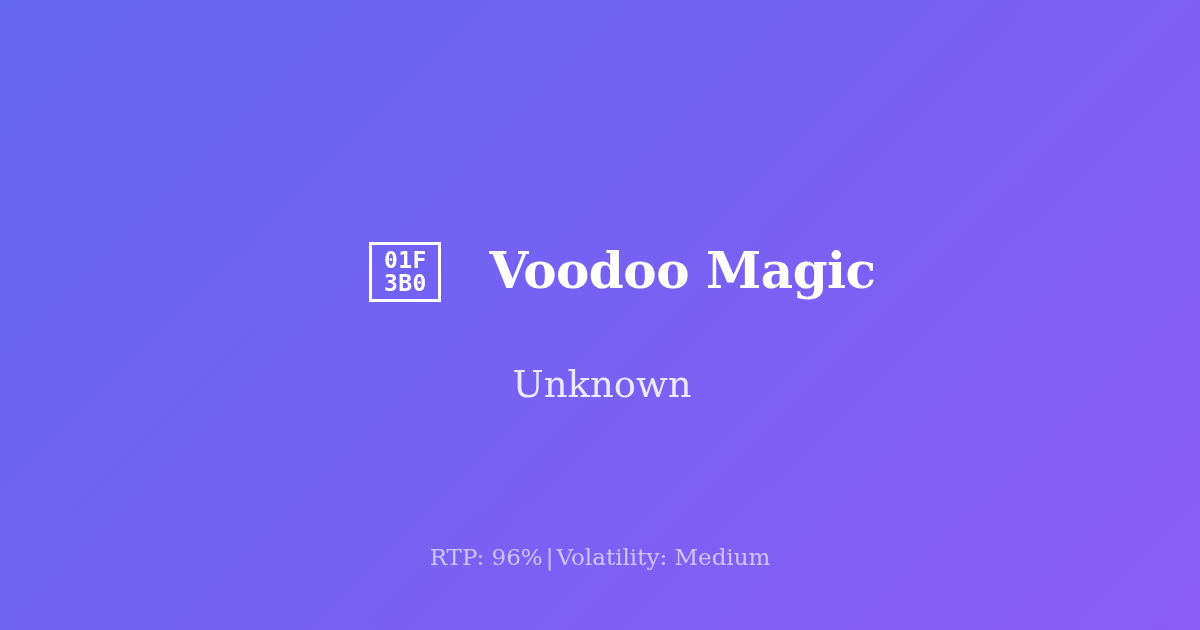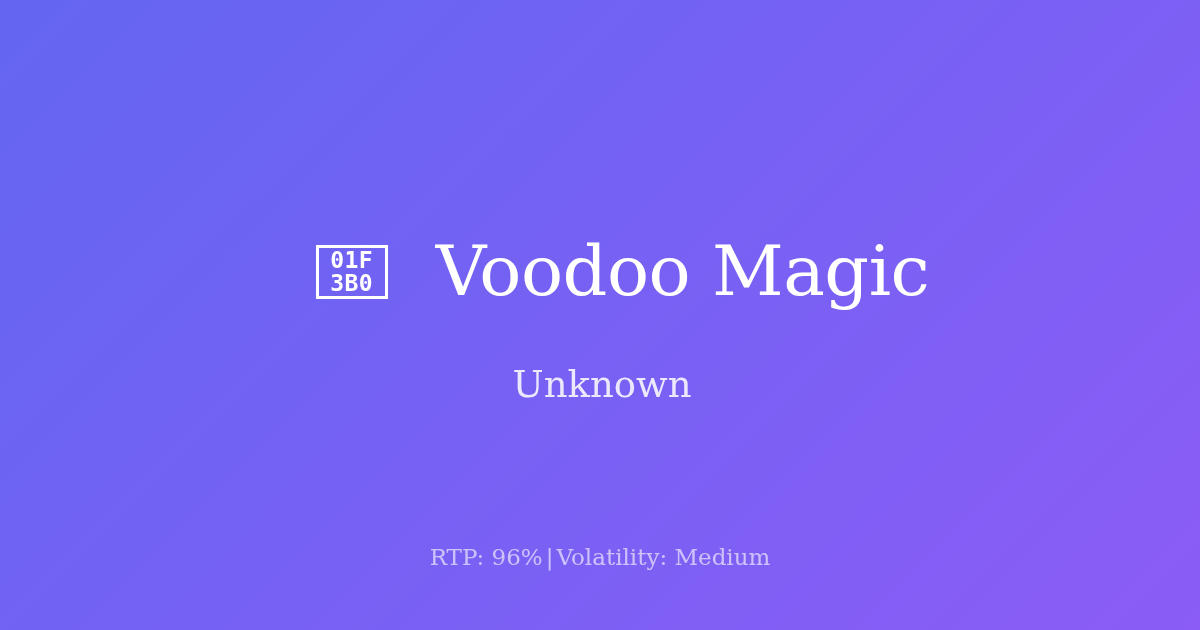--- a/index.html
+++ b/index.html
@@ -40,21 +40,21 @@
     align-items: center;
     justify-content: center;
     gap: 26px;
     white-space: nowrap;
   }
 
   
   .tofu-box {
     flex: none;
     width: 72px;
-    height: 54px;
+    height: 60px;
     box-sizing: border-box;
     border: 3px solid #FFFFFF;
     display: flex;
     flex-direction: column;
     align-items: center;
     justify-content: center;
     font-family: "DejaVu Sans Mono", "Liberation Mono", monospace;
     color: #FFFFFF;
     line-height: 1;
     letter-spacing: 0.5px;
@@ -66,22 +66,22 @@
   .tofu-row {
     font-size: 23px;
     font-weight: 700;
     line-height: 23px;
     display: block;
   }
 
   .game-title {
     flex: none;
     font-family: "DejaVu Serif", "Liberation Serif", serif;
-    font-weight: 400;
-    font-size: 70px;
+    font-weight: 700;
+    font-size: 50px;
     line-height: 78px;
     color: #FFFFFF;
     letter-spacing: -0.5px;
     margin-left: 22px;
   }
 
   
   .provider {
     position: absolute;
     left: 4px;

